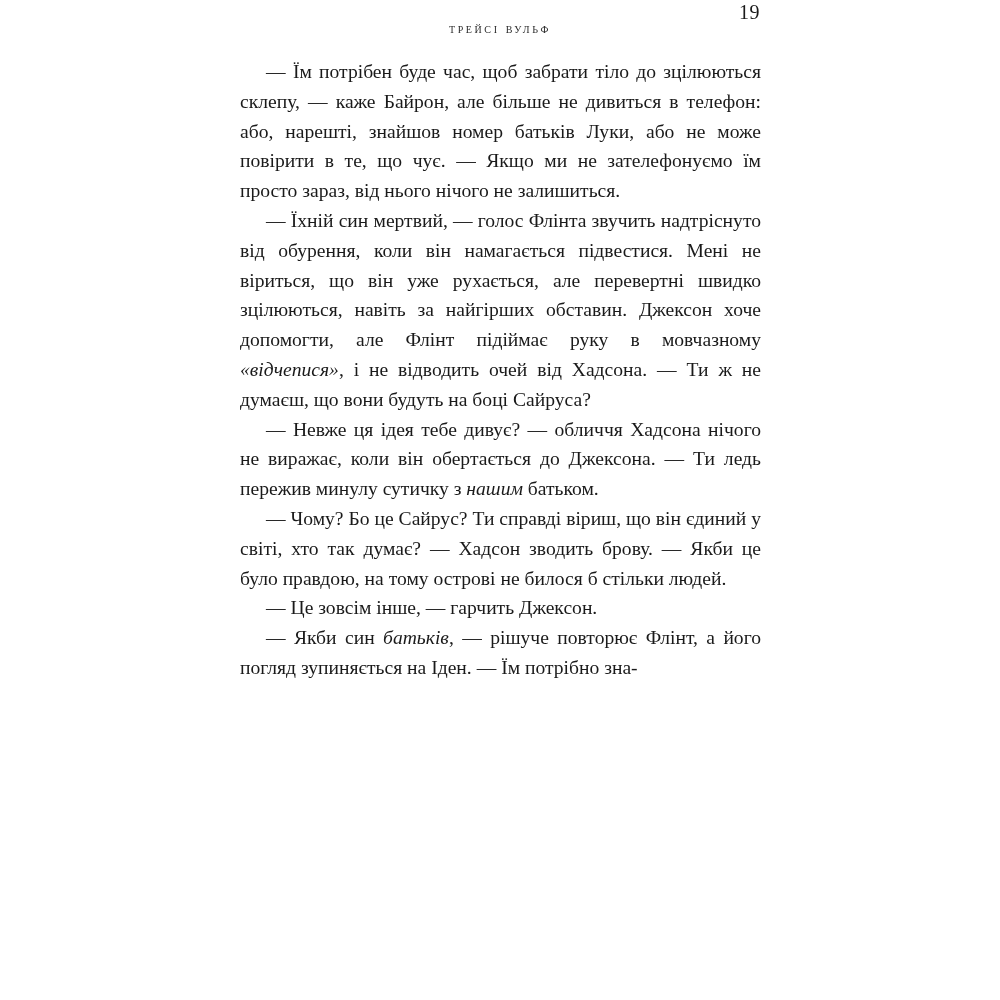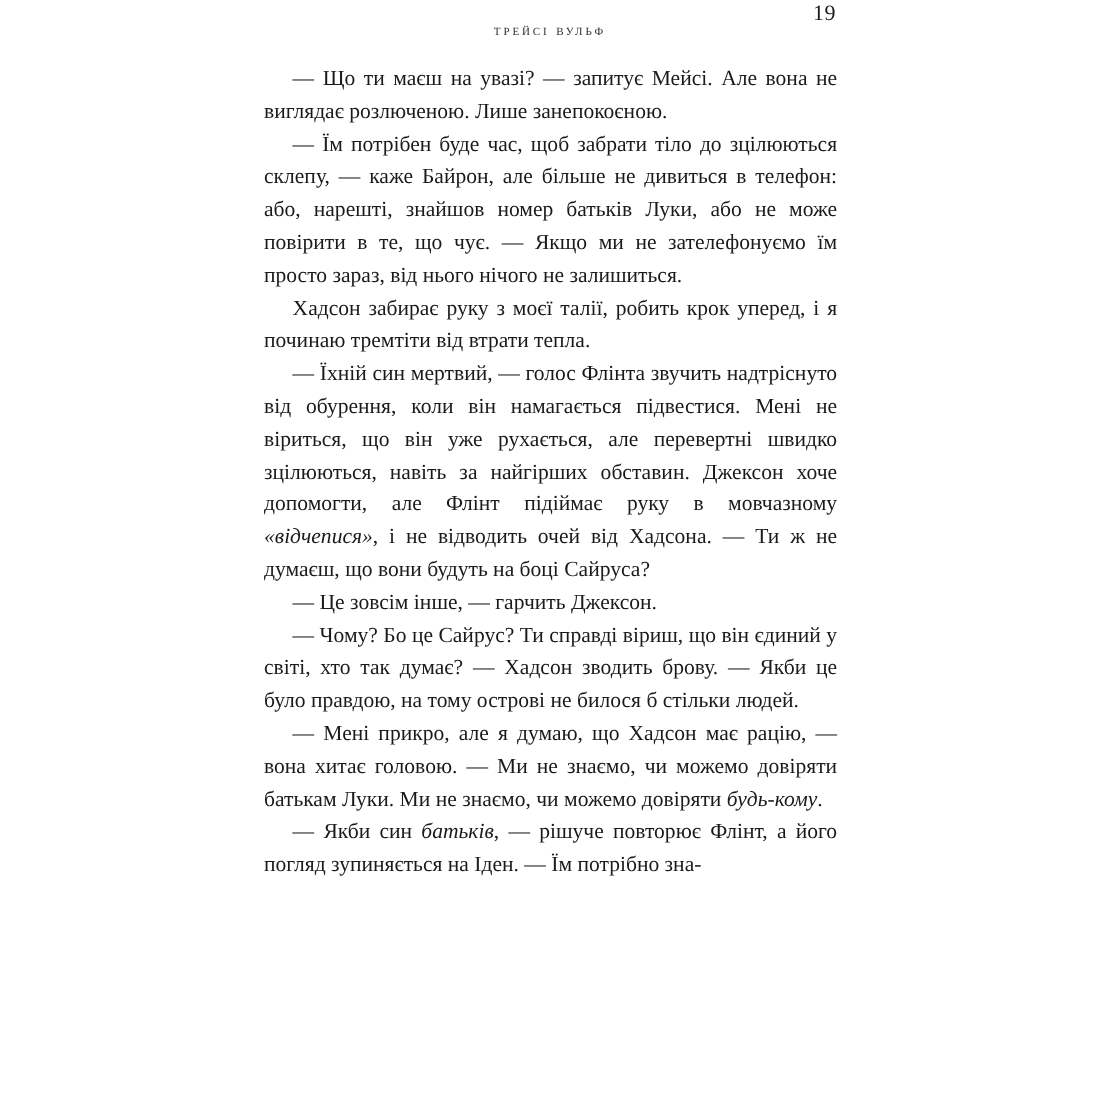--- a/index.html
+++ b/index.html
@@ -86,23 +86,21 @@
 <body style="background: rgb(255, 255, 255); color: rgb(26, 26, 26);">
 
 <div class="page">
 
   <div class="running-head">
     <div class="rh-title">ТРЕЙСІ ВУЛЬФ</div>
     <div class="rh-folio">19</div>
   </div>
 
   <div class="text-block">
-      <p class="para"><span>— Що ти маєш на увазі? — запитує Мейсі. Але вона не виглядає розлюченою. Лише занепокоєною.</span></p>
       <p class="para"><span>— Їм потрібен буде час, щоб забрати тіло до зцілюються склепу, — каже Байрон, але більше не дивиться в телефон: або, нарешті, знайшов номер батьків Луки, або не може повірити в те, що чує. — Якщо ми не зателефонуємо їм просто зараз, від нього нічого не залишиться.</span></p>
-      <p class="para"><span>Хадсон забирає руку з моєї талії, робить крок уперед, і я починаю тремтіти від втрати тепла.</span></p>
       <p class="para"><span>— Їхній син мертвий, — голос Флінта звучить надтріснуто від обурення, коли він намагається підвестися. Мені не віриться, що він уже рухається, але перевертні швидко зцілюються, навіть за найгірших обставин. Джексон хоче допомогти, але Флінт підіймає руку в мовчазному </span><em>«відчепися»</em><span>, і не відводить очей від Хадсона. — Ти ж не думаєш, що вони будуть на боці Сайруса?</span></p>
+      <p class="para"><span>— Невже ця ідея тебе дивує? — обличчя Хадсона нічого не виражає, коли він обертається до Джексона. — Ти ледь пережив минулу сутичку з </span><em>нашим</em><span> батьком.</span></p>
+      <p class="para"><span>— Чому? Бо це Сайрус? Ти справді віриш, що він єдиний у світі, хто так думає? — Хадсон зводить брову. — Якби це було правдою, на тому острові не билося б стільки людей.</span></p>
       <p class="para"><span>— Це зовсім інше, — гарчить Джексон.</span></p>
-      <p class="para"><span>— Чому? Бо це Сайрус? Ти справді віриш, що він єдиний у світі, хто так думає? — Хадсон зводить брову. — Якби це було правдою, на тому острові не билося б стільки людей.</span></p>
-      <p class="para"><span>— Мені прикро, але я думаю, що Хадсон має рацію, — вона хитає головою. — Ми не знаємо, чи можемо довіряти батькам Луки. Ми не знаємо, чи можемо довіряти </span><em>будь-кому</em><span>.</span></p>
       <p class="para"><span>— Якби син </span><em>батьків</em><span>, — рішуче повторює Флінт, а його погляд зупиняється на Іден. — Їм потрібно зна-</span></p>
     </div>
 
 </div>
 
 </body></html>

